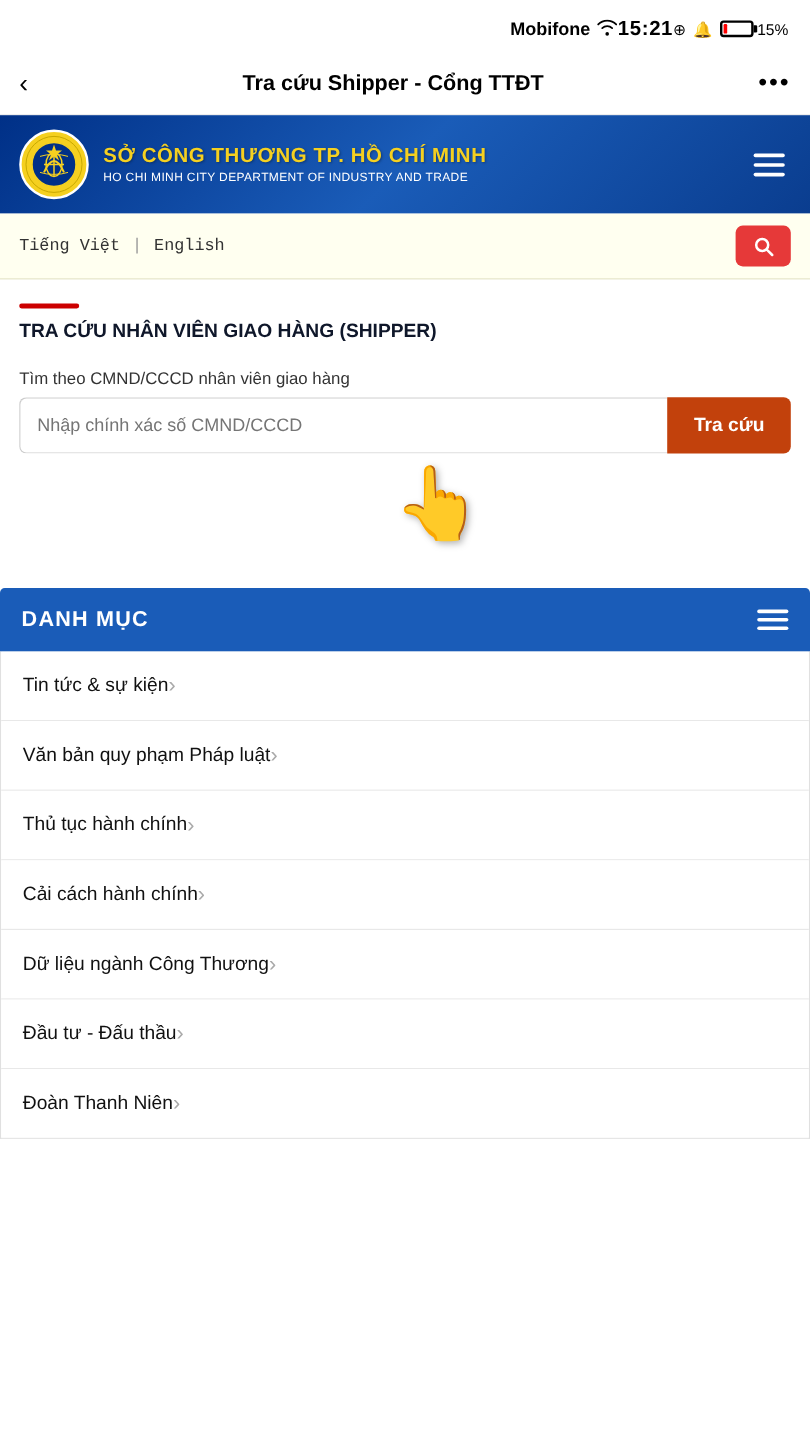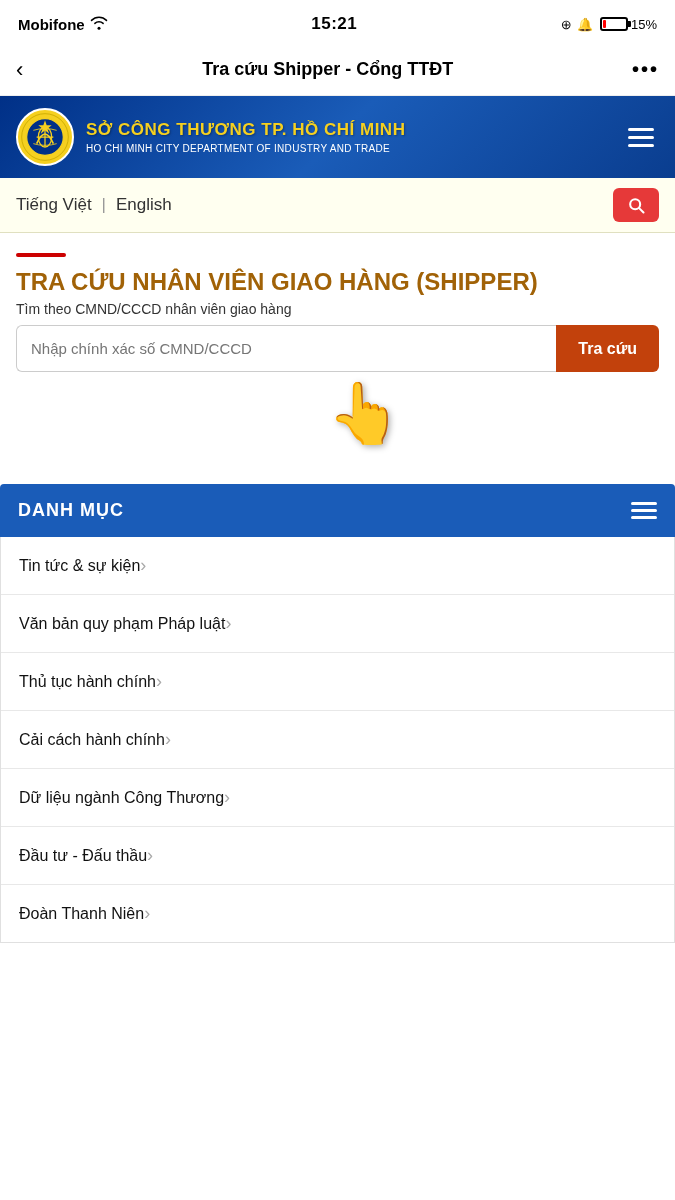--- a/index.html
+++ b/index.html
@@ -9,21 +9,21 @@
       min-height: 1200px;
       font-family: -apple-system, BlinkMacSystemFont, 'Segoe UI', Arial, sans-serif;
       background: #fff;
       overflow-x: hidden;
     }
 
     
     .status-bar {
       background: #fff;
       display: flex;
-      justify-content: space-between;
+      justify-content: flex-end;
       align-items: center;
       padding: 10px 18px 6px 18px;
       height: 44px;
     }
     .status-left {
       display: flex;
       align-items: center;
       gap: 5px;
       font-size: 15px;
       font-weight: 600;
@@ -179,21 +179,22 @@
       display: flex;
       align-items: center;
       justify-content: space-between;
       padding: 10px 16px;
       border-bottom: 1px solid #e0e0c0;
     }
     .language-links {
       display: flex;
       align-items: center;
       gap: 10px;
-      font-size: 17px;
+      font-size: 14px;
+      font-family: Liberation Mono, monospace;
     }
     .lang-viet {
       color: #333;
       cursor: pointer;
     }
     .lang-divider {
       color: #999;
     }
     .lang-english {
       color: #333;
@@ -224,26 +225,26 @@
 
     .red-divider {
       width: 50px;
       height: 4px;
       background: #cc0000;
       border-radius: 2px;
       margin-bottom: 10px;
     }
 
     .page-title {
-      font-size: 24px;
+      font-size: 16px;
       font-weight: 800;
-      color: #a16207;
+      color: #0f172a;
       text-transform: uppercase;
       line-height: 1.25;
-      margin-bottom: 4px;
+      margin-bottom: 20px;
     }
 
     .search-label {
       font-size: 14px;
       color: #333;
       margin-bottom: 8px;
     }
 
     .search-row {
       display: flex;

